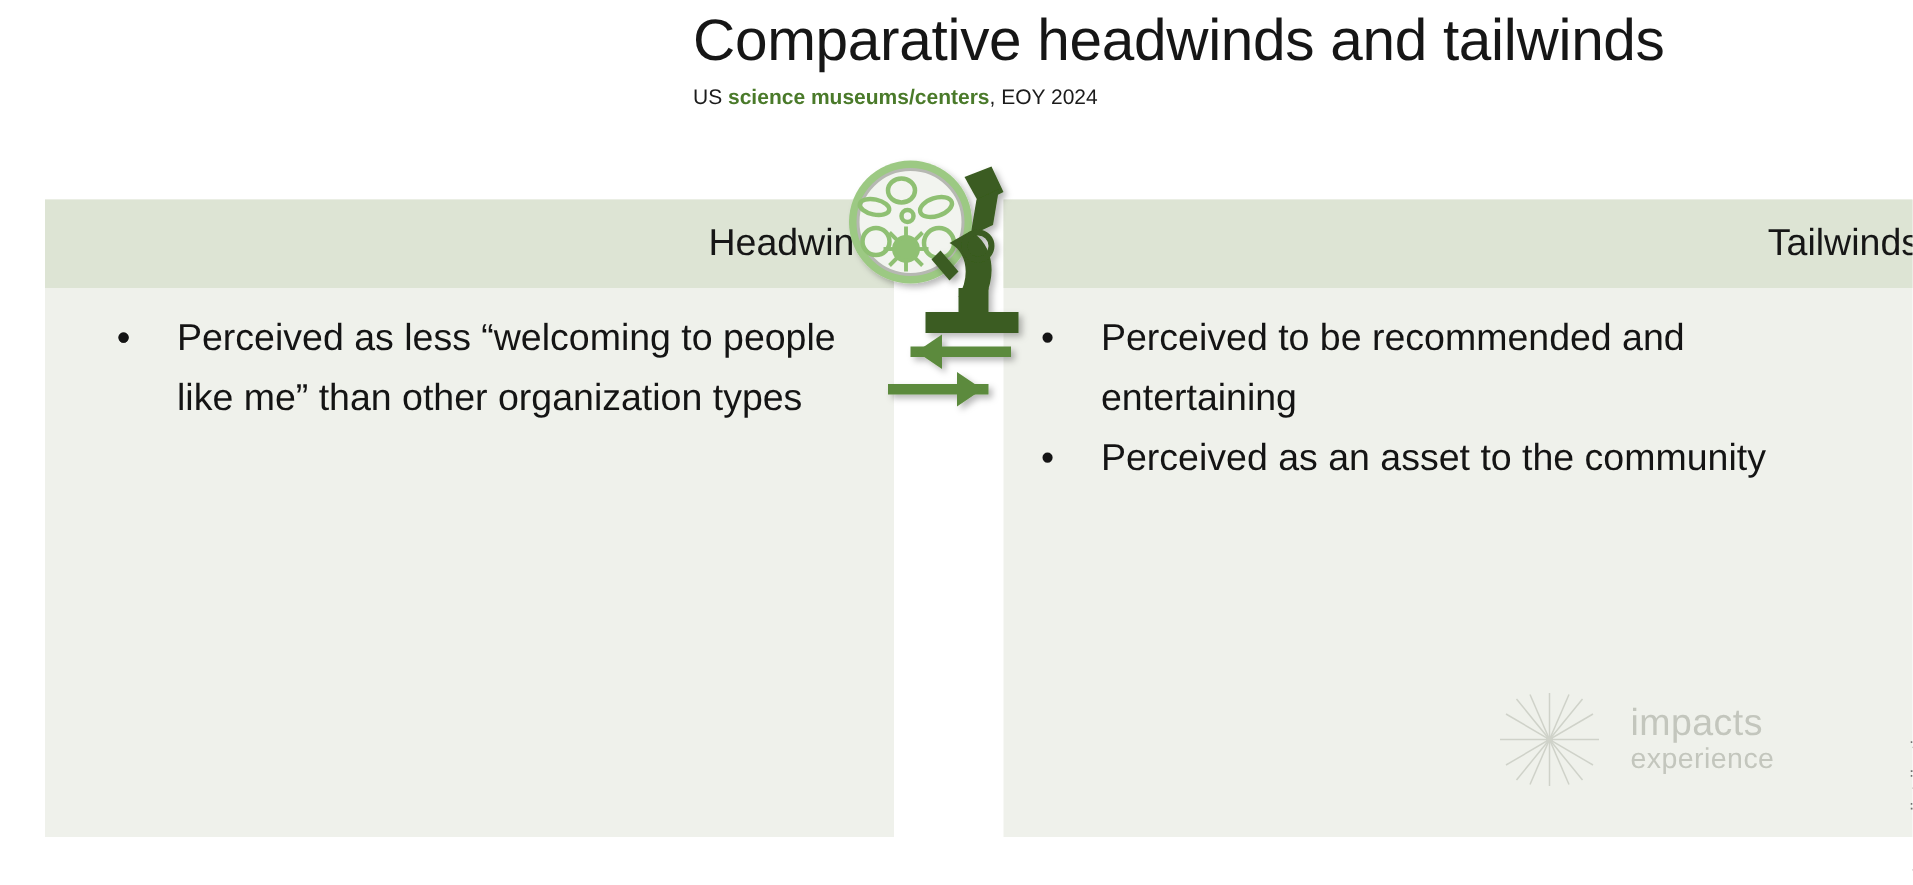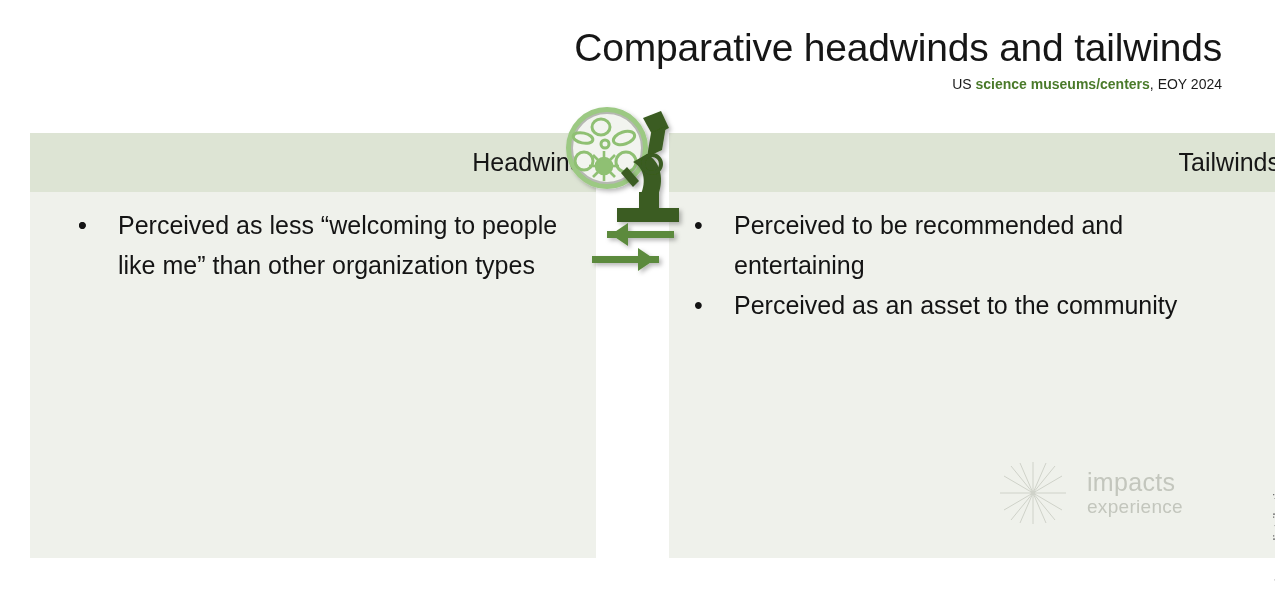--- a/index.html
+++ b/index.html
@@ -12,23 +12,23 @@
     height: 590px;
     position: relative;
     overflow: hidden;
     font-family: "Liberation Sans", sans-serif;
     color: #1a1a1a;
   }
 
   
   #title-block {
     position: absolute;
-    top: 28px;
+    top: 8px;
     right: 53px;
-    text-align: right;
+    text-align: left;
     width: 760px;
   }
   #page-title {
     font-size: 39px;
     font-weight: 300;
     letter-spacing: -0.2px;
     color: #161616;
     line-height: 1.05;
     white-space: nowrap;
   }

